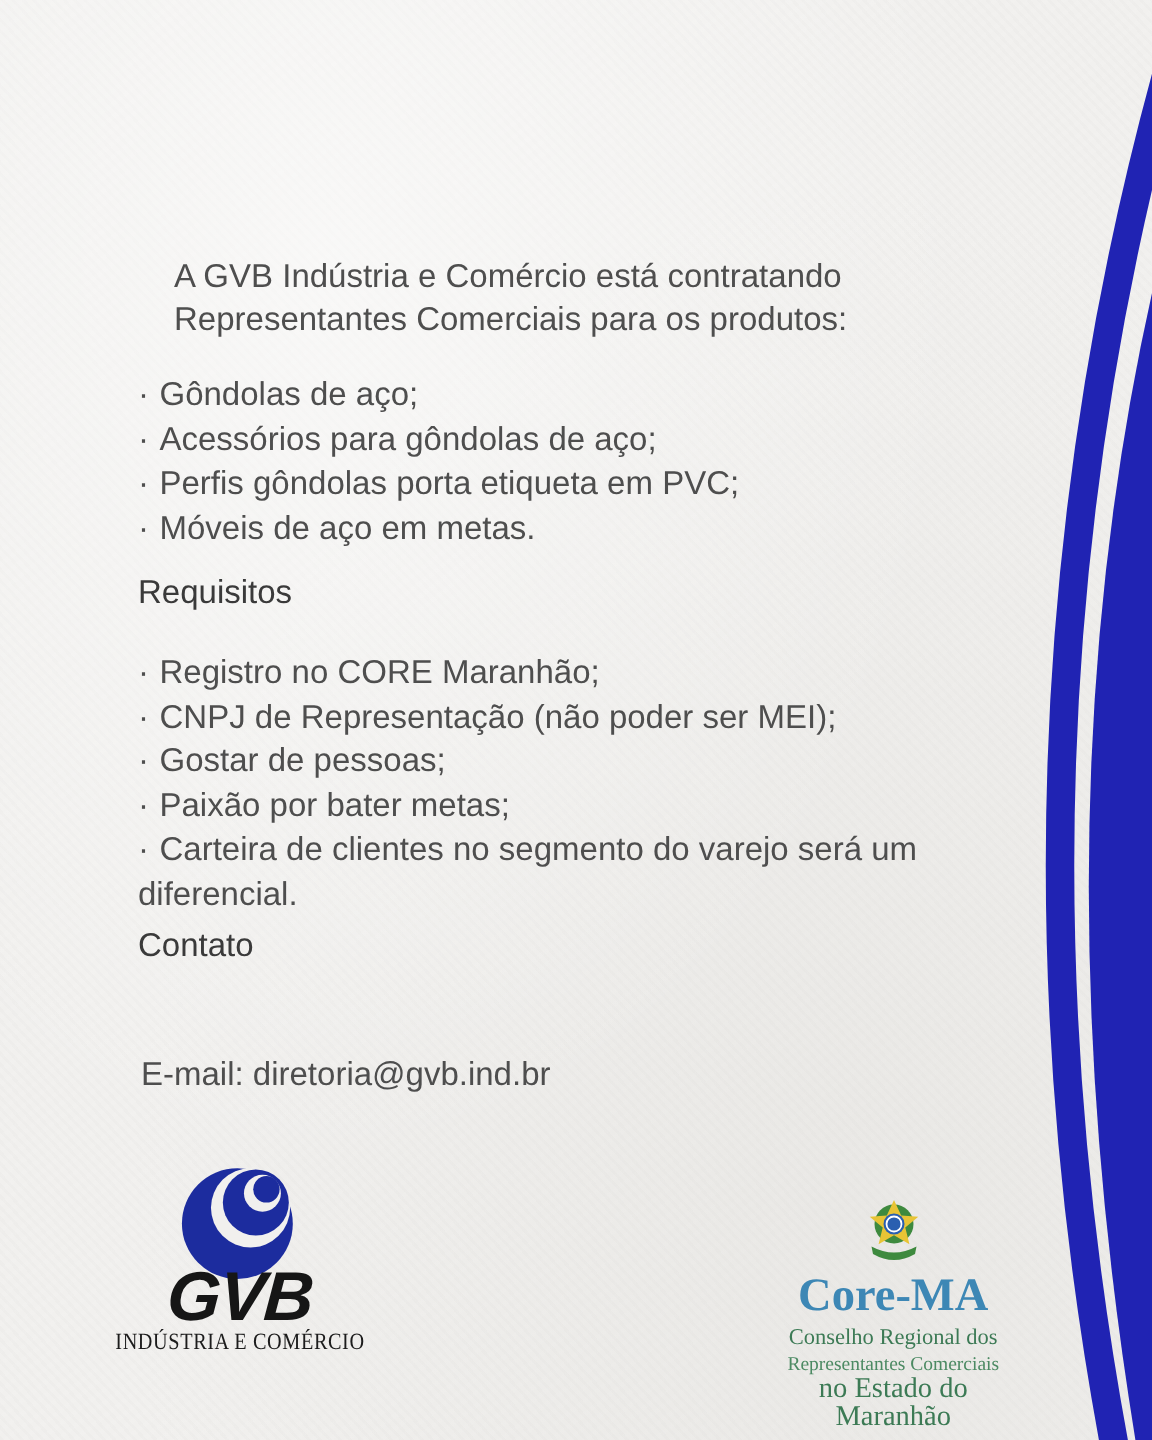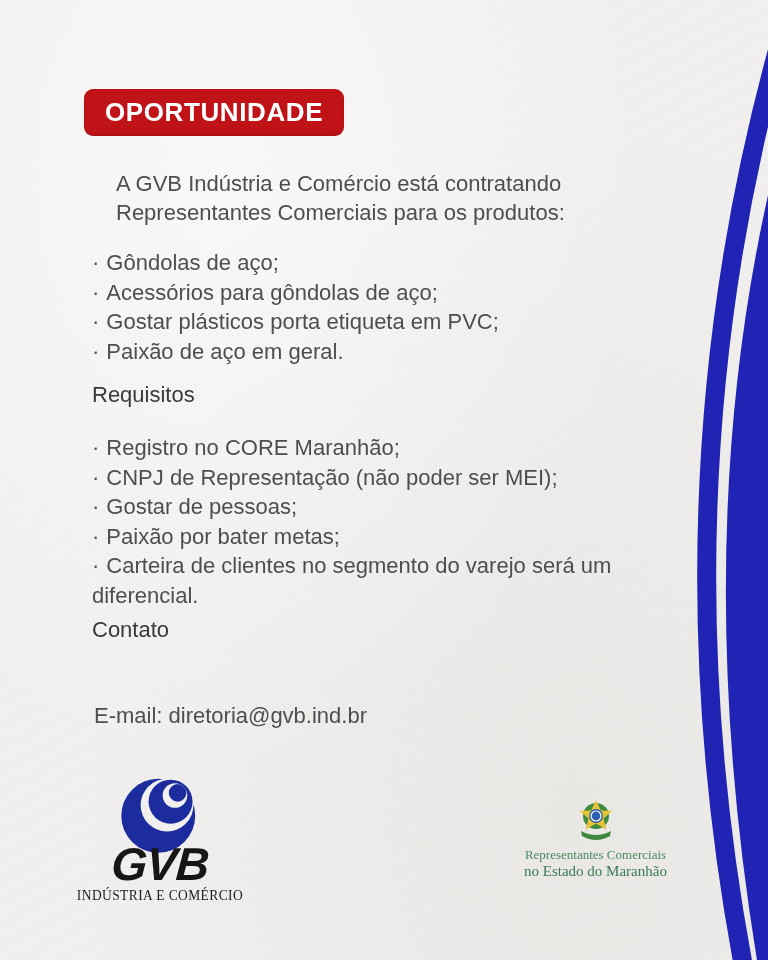--- a/index.html
+++ b/index.html
@@ -52,43 +52,40 @@
     transform:scaleY(1.15);
   }
   .logo-core{position:absolute;left:508px;top:799px;width:175px;text-align:center;}
   .core-crest{display:block;margin:0 auto 2px auto;}
   .core-name{
     font-family:"Liberation Serif",serif;font-weight:bold;font-size:31px;line-height:32px;
     color:#3d87b5;
   }
   .core-l1{font-family:"Liberation Serif",serif;font-size:15px;line-height:18px;color:#3c7a55;margin-top:4px;}
   .core-l2{font-family:"Liberation Serif",serif;font-size:13px;line-height:15px;color:#4c8a63;}
-  .core-l3{font-family:"Liberation Serif",serif;font-size:15px;line-height:19px;color:#3c7a55;}
+  .core-l3{font-family:"Liberation Serif",serif;font-size:19px;line-height:19px;color:#3c7a55;}
 </style>
 </head>
 <body>
 
 <div class="canvas">
 
   <svg class="decor" width="768" height="960" viewBox="0 0 768 960" aria-hidden="true">
     <path d="M 784 130 Q 680 520 762 990 L 1100 990 L 1100 130 Z" fill="#2023b3"></path>
     <path d="M 779 45 Q 652 505 748 990" fill="none" stroke="#2023b3" stroke-width="19"></path>
   </svg>
 
-  <div class="badge">
-    <span>OPORTUNIDADE</span>
-  </div>
 
   <div class="intro body-text">A GVB Indústria e Comércio está contratando Representantes Comerciais para os produtos:</div>
 
   <div class="list products">
     <div class="li"><span class="dot">·</span><span>Gôndolas de aço;</span></div>
     <div class="li"><span class="dot">·</span><span>Acessórios para gôndolas de aço;</span></div>
-    <div class="li"><span class="dot">·</span><span>Gostar plásticos porta etiqueta em PVC;</span></div>
-    <div class="li"><span class="dot">·</span><span>Paixão de aço em geral.</span></div>
+    <div class="li"><span class="dot">·</span><span>Perfis gôndolas porta etiqueta em PVC;</span></div>
+    <div class="li"><span class="dot">·</span><span>Móveis de aço em metas.</span></div>
   </div>
 
   <div class="section-title t-req">Requisitos</div>
   <div class="list reqs">
     <div class="li"><span class="dot">·</span><span>Registro no CORE Maranhão;</span></div>
     <div class="li"><span class="dot">·</span><span>CNPJ de Representação (não poder ser MEI);</span></div>
     <div class="li"><span class="dot">·</span><span>Gostar de pessoas;</span></div>
     <div class="li"><span class="dot">·</span><span>Paixão por bater metas;</span></div>
     <div class="li"><span class="dot">·</span><span>Carteira de clientes no segmento do varejo será um diferencial.</span></div>
   </div>
@@ -111,17 +108,19 @@
   </div>
 
   <div class="logo-core">
     <svg class="core-crest" width="44" height="46" viewBox="0 0 44 46" aria-hidden="true">
       <circle cx="22" cy="17" r="13" fill="#3e8a3e"></circle>
       <polygon fill="#e8c435" points="22,1 26.8,11.4 38.2,12.1 29.5,19.4 32.3,30.5 22,24.5 11.7,30.5 14.5,19.4 5.8,12.1 17.2,11.4"></polygon>
       <circle cx="22" cy="17" r="7" fill="#2a5fb0"></circle>
       <circle cx="22" cy="17" r="5" fill="none" stroke="#ffffff" stroke-width="1.2"></circle>
       <path d="M7 32 Q22 40 37 32 L36 37 Q22 45 8 37 Z" fill="#3e8a3e"></path>
     </svg>
+    <div class="core-name">Core-MA</div>
+    <div class="core-l1">Conselho Regional dos</div>
     <div class="core-l2">Representantes Comerciais</div>
     <div class="core-l3">no Estado do Maranhão</div>
   </div>
 
 </div>
 
 </body></html>

